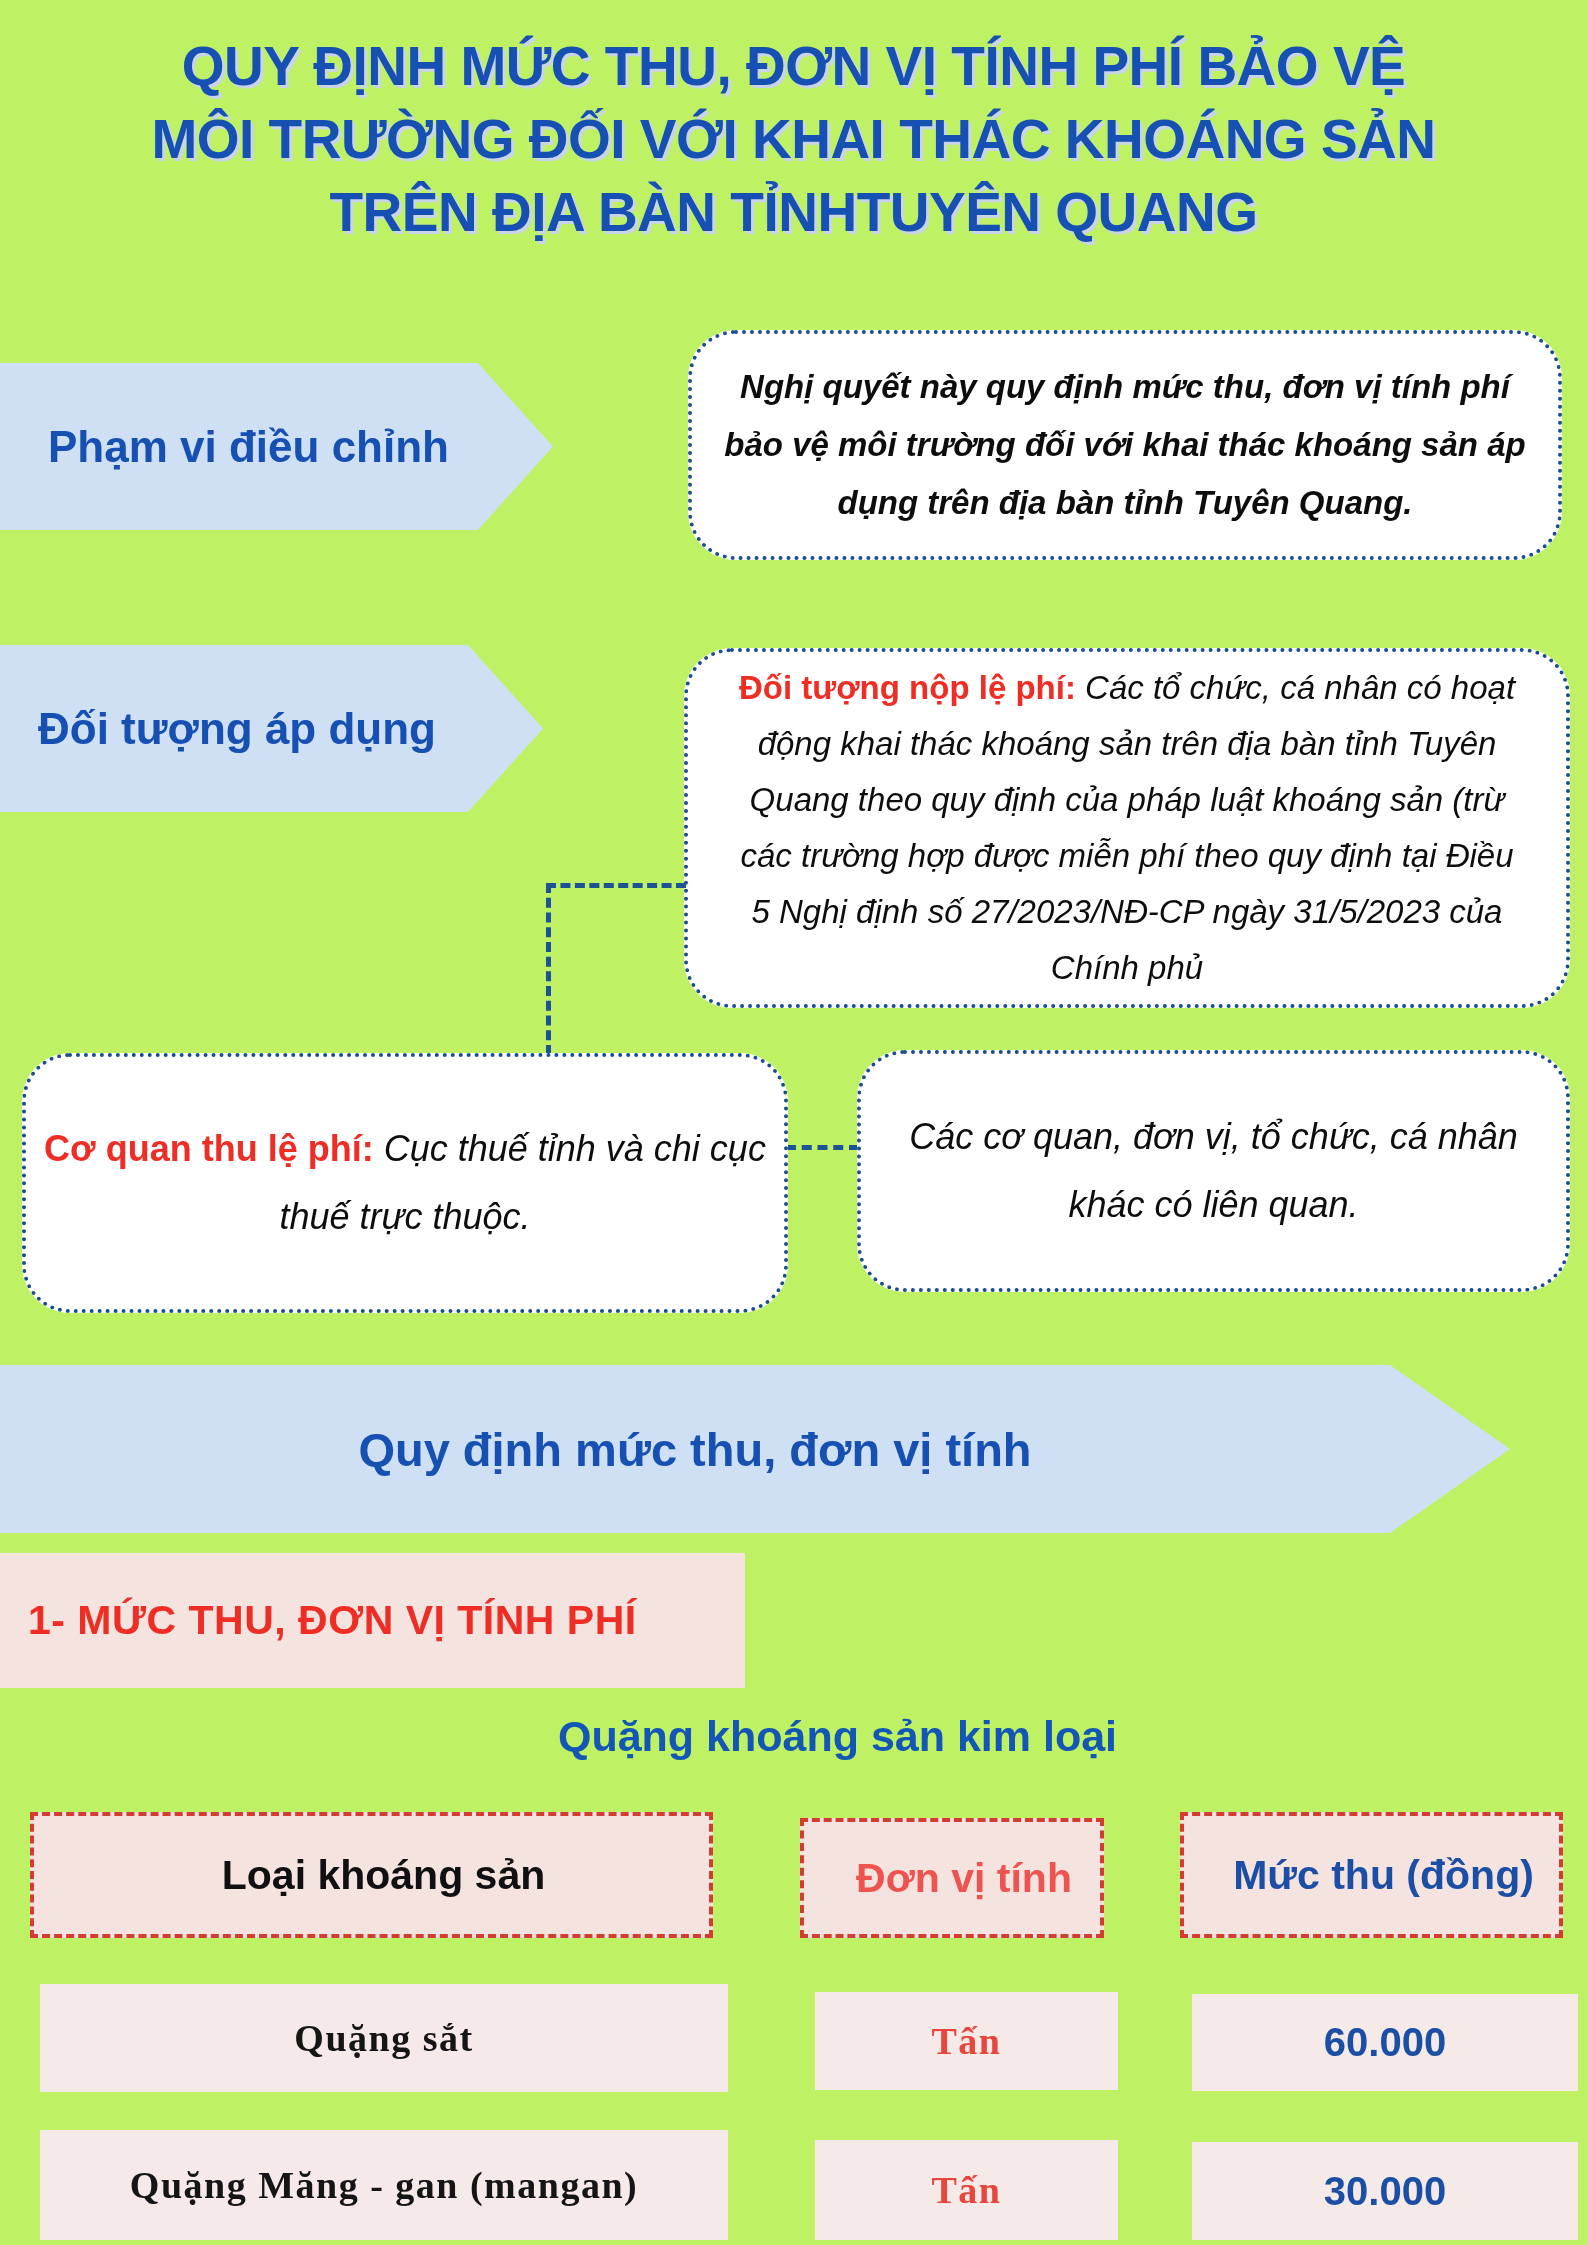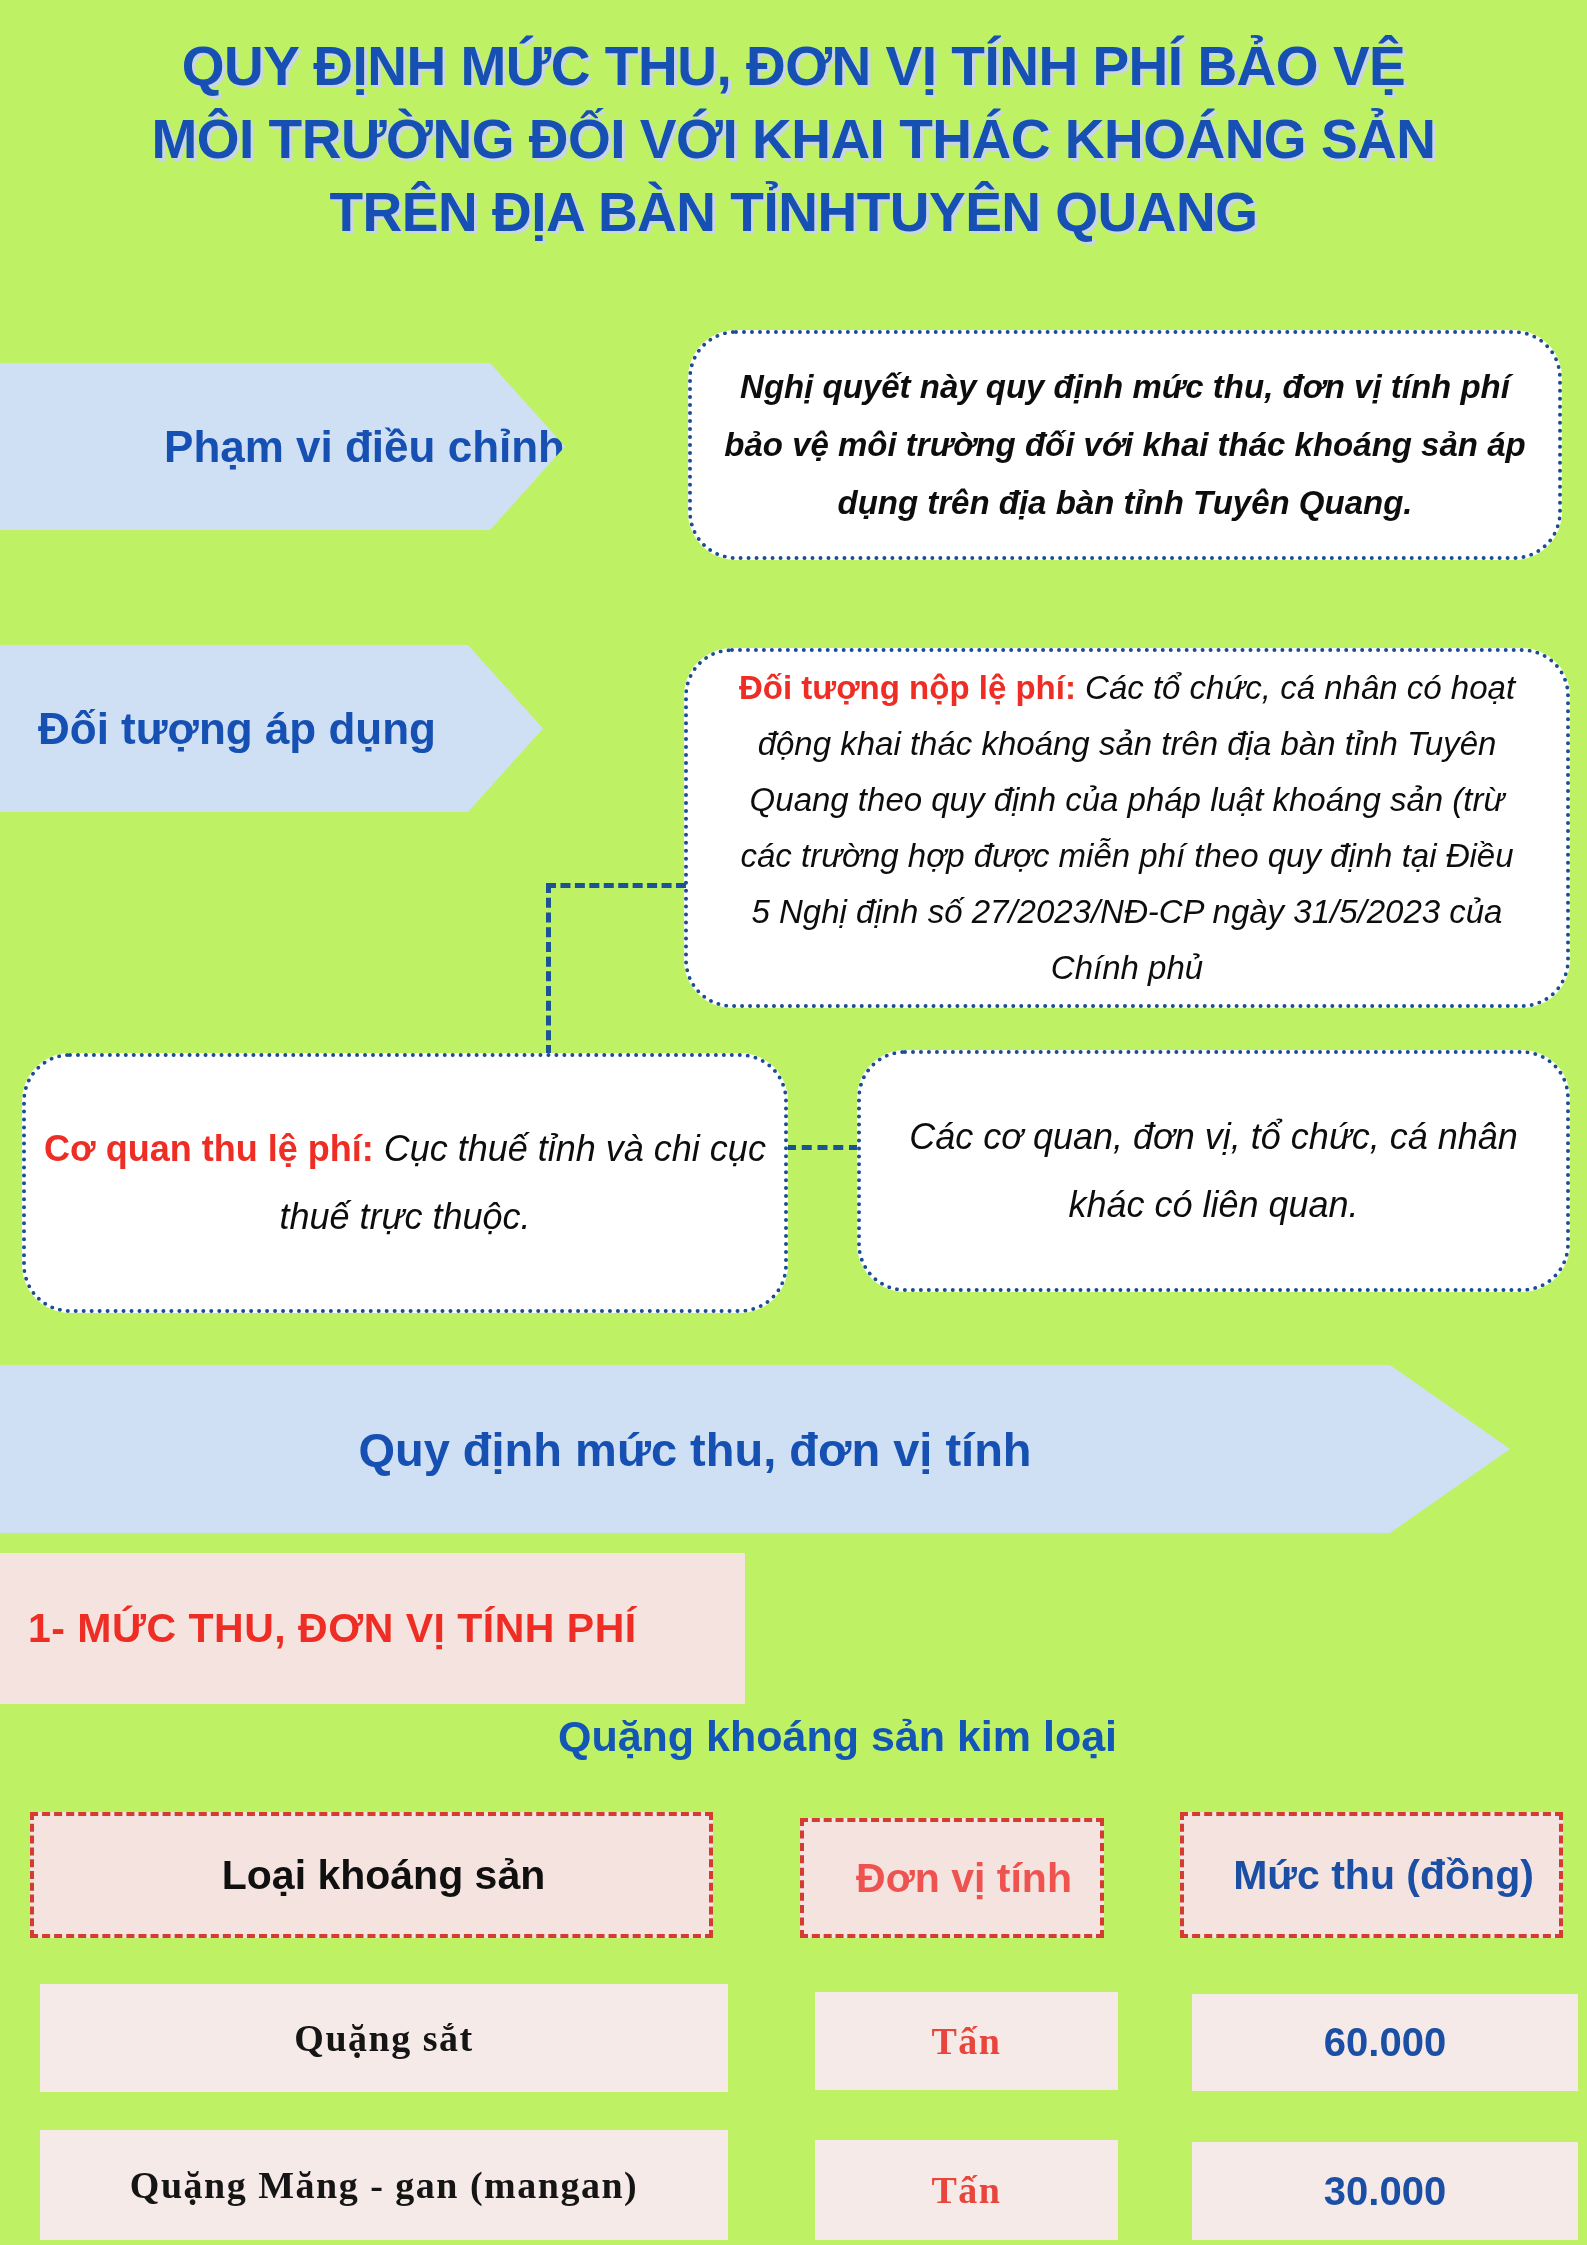--- a/index.html
+++ b/index.html
@@ -14,21 +14,21 @@
 
   
   .title{position:absolute;top:30px;left:0;width:100%;text-align:center;
          font-weight:bold;font-size:55px;line-height:1.33;color:var(--title-blue);
          letter-spacing:-0.5px;text-shadow:3px 3px 0 #c9d4e6;}
 
   
   .arrow{position:absolute;background:var(--arrow-fill);display:flex;align-items:center;
          clip-path:polygon(0 0,calc(100% - 75px) 0,100% 50%,calc(100% - 75px) 100%,0 100%);}
   .arrow .lbl{font-weight:bold;color:var(--title-blue);}
-  .arrow-1{left:0;top:363px;width:505px;height:167px;padding-left:60px;justify-content:flex-end;}
+  .arrow-1{left:0;top:363px;width:505px;height:167px;padding-left:48px;}
   .arrow-2{left:0;top:645px;width:505px;height:167px;padding-left:38px;}
   .arrow-1 .lbl,.arrow-2 .lbl{font-size:44px;}
   .banner{left:0;top:1365px;width:1390px;height:168px;justify-content:center;
           clip-path:polygon(0 0,calc(100% - 120px) 0,100% 50%,calc(100% - 120px) 100%,0 100%);
           padding-right:120px;}
   .banner .lbl{font-size:47px;}
 
   
   .dotted{position:absolute;border:4px dotted var(--navy-border);border-radius:48px;
           background:#fff;display:flex;align-items:center;justify-content:center;
@@ -44,21 +44,21 @@
                font-style:italic;font-size:36px;line-height:1.9;align-items:center;}
   .red-label{color:var(--bright-red);font-weight:bold;font-style:normal;}
 
   
   .conn{position:absolute;}
   .conn-elbow-h{left:546px;top:883px;width:140px;border-top:5px dashed #1c5296;}
   .conn-elbow-v{left:546px;top:883px;height:172px;border-left:5px dashed #1c5296;}
   .conn-mid{left:786px;top:1145px;width:73px;border-top:5px dashed #1c5296;}
 
   
-  .subsection{position:absolute;left:0;top:1553px;width:745px;height:151px;
+  .subsection{position:absolute;left:0;top:1553px;width:745px;height:135px;
               background:var(--pink-fill);display:flex;align-items:center;padding-left:28px;
               box-sizing:border-box;color:var(--bright-red);font-weight:bold;font-size:41px;
               letter-spacing:0.5px;}
   .tbl-heading{position:absolute;left:12px;top:1712px;width:100%;text-align:center;
                color:#1356b5;font-weight:bold;font-size:43px;padding-left:32px;}
 
   
   .cell{position:absolute;display:flex;align-items:center;justify-content:center;
         box-sizing:border-box;text-align:center;}
   .th{background:var(--pink-fill);border:4px dashed var(--table-border-red);font-weight:bold;padding-left:24px;}

